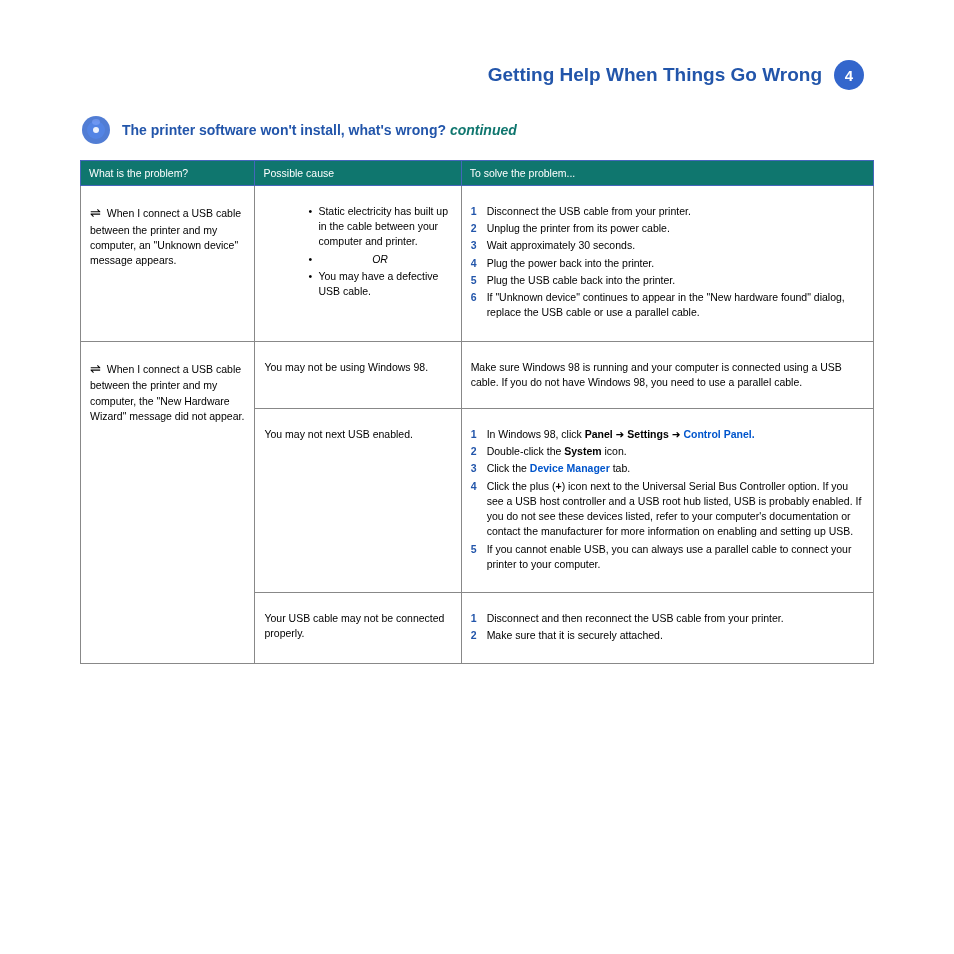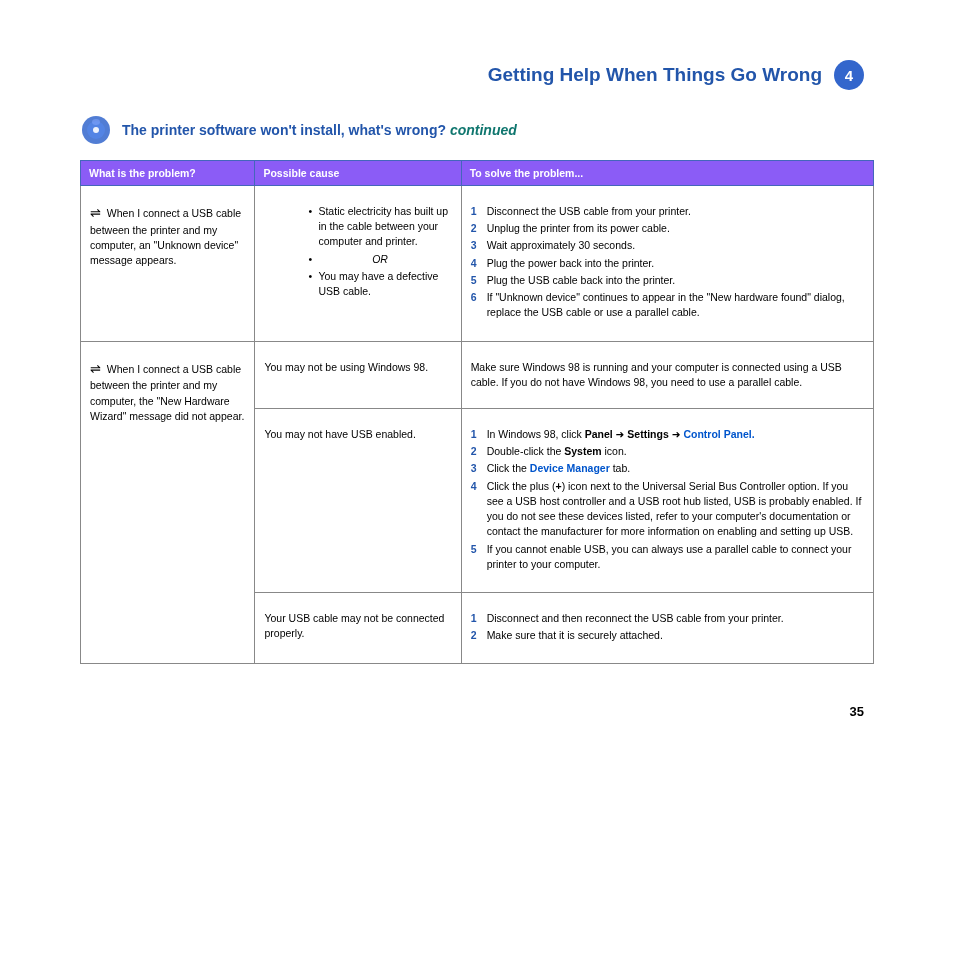--- a/index.html
+++ b/index.html
@@ -75,23 +75,23 @@
 
     
     .main-table {
       width: 100%;
       border-collapse: collapse;
       border: 1.5px solid #555555;
       font-size: 10.5px;
     }
 
     .main-table th {
-      background: #8b5cf6;
+      background: #0f766e;
       color: #ffffff;
-      font-weight: bold;
+      font-weight: normal;
       padding: 6px 8px;
       border: 1px solid #4466bb;
       font-size: 10.5px;
       text-align: left;
     }
 
     .main-table td {
       padding: 18px 9px;
       border: 1px solid #888888;
       vertical-align: top;
@@ -256,21 +256,21 @@
         <td class="col-cause">
           <span>You may not be using Windows 98.</span>
         </td>
         <td class="col-solve">
           <span>Make sure Windows 98 is running and your computer is connected using a USB cable. If you do not have Windows 98, you need to use a parallel cable.</span>
         </td>
       </tr>
 
       <tr>
         <td class="col-cause">
-          <span>You may not have USB enabled.</span>
+          <span>You may not next USB enabled.</span>
         </td>
         <td class="col-solve">
           <ol class="numbered-list">
             <li>
                 <span class="num">1</span>
                 <span>In Windows 98, click <strong>Panel</strong> ➜ <strong>Settings</strong> ➜ <span class="blue-link">Control Panel.</span></span>
               </li>
             <li>
                 <span class="num">2</span>
                 <span>Double-click the <strong>System</strong> icon.</span>
@@ -304,15 +304,14 @@
             <li>
                 <span class="num">2</span>
                 <span>Make sure that it is securely attached.</span>
               </li>
           </ol>
         </td>
       </tr>
     </tbody>
   </table>
 
-  <div class="page-number">35</div>
 
 </div>
 
 </body></html>

